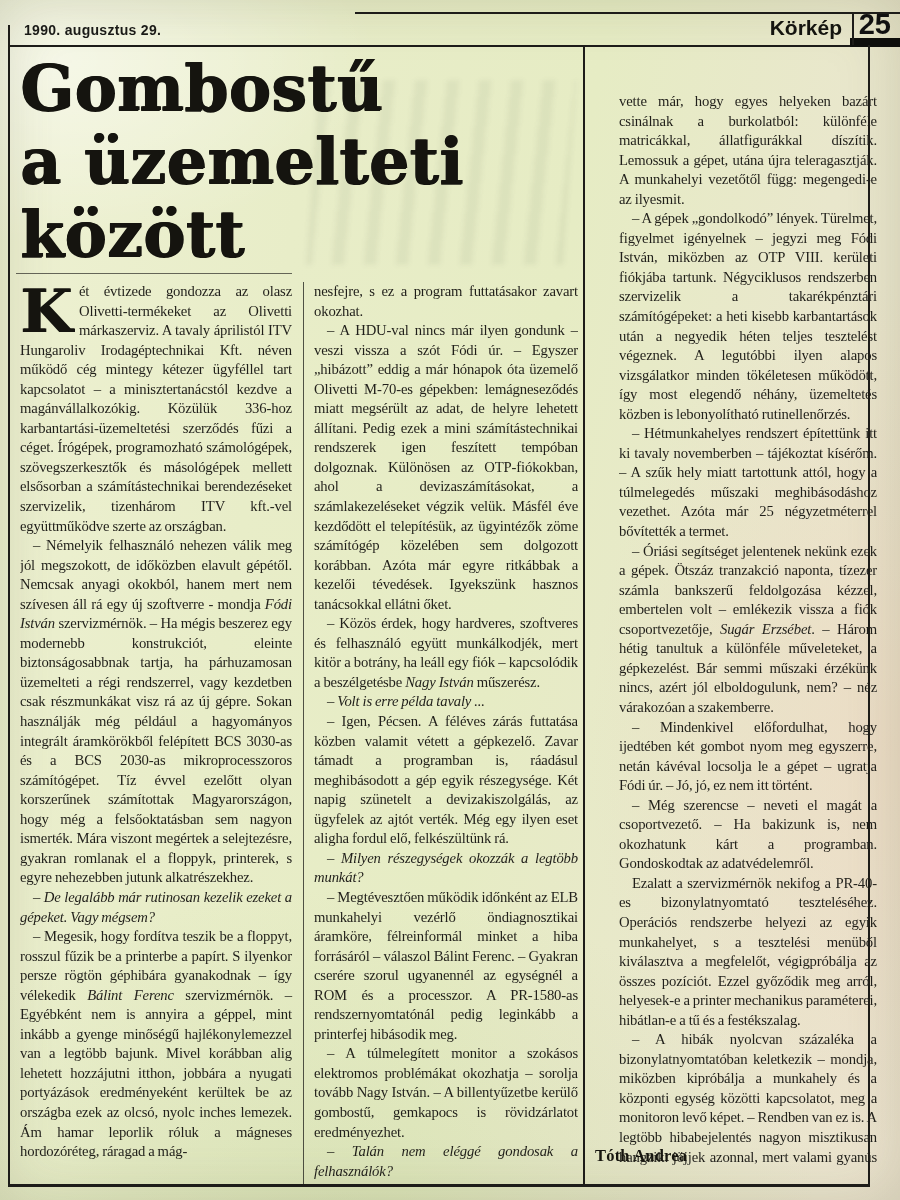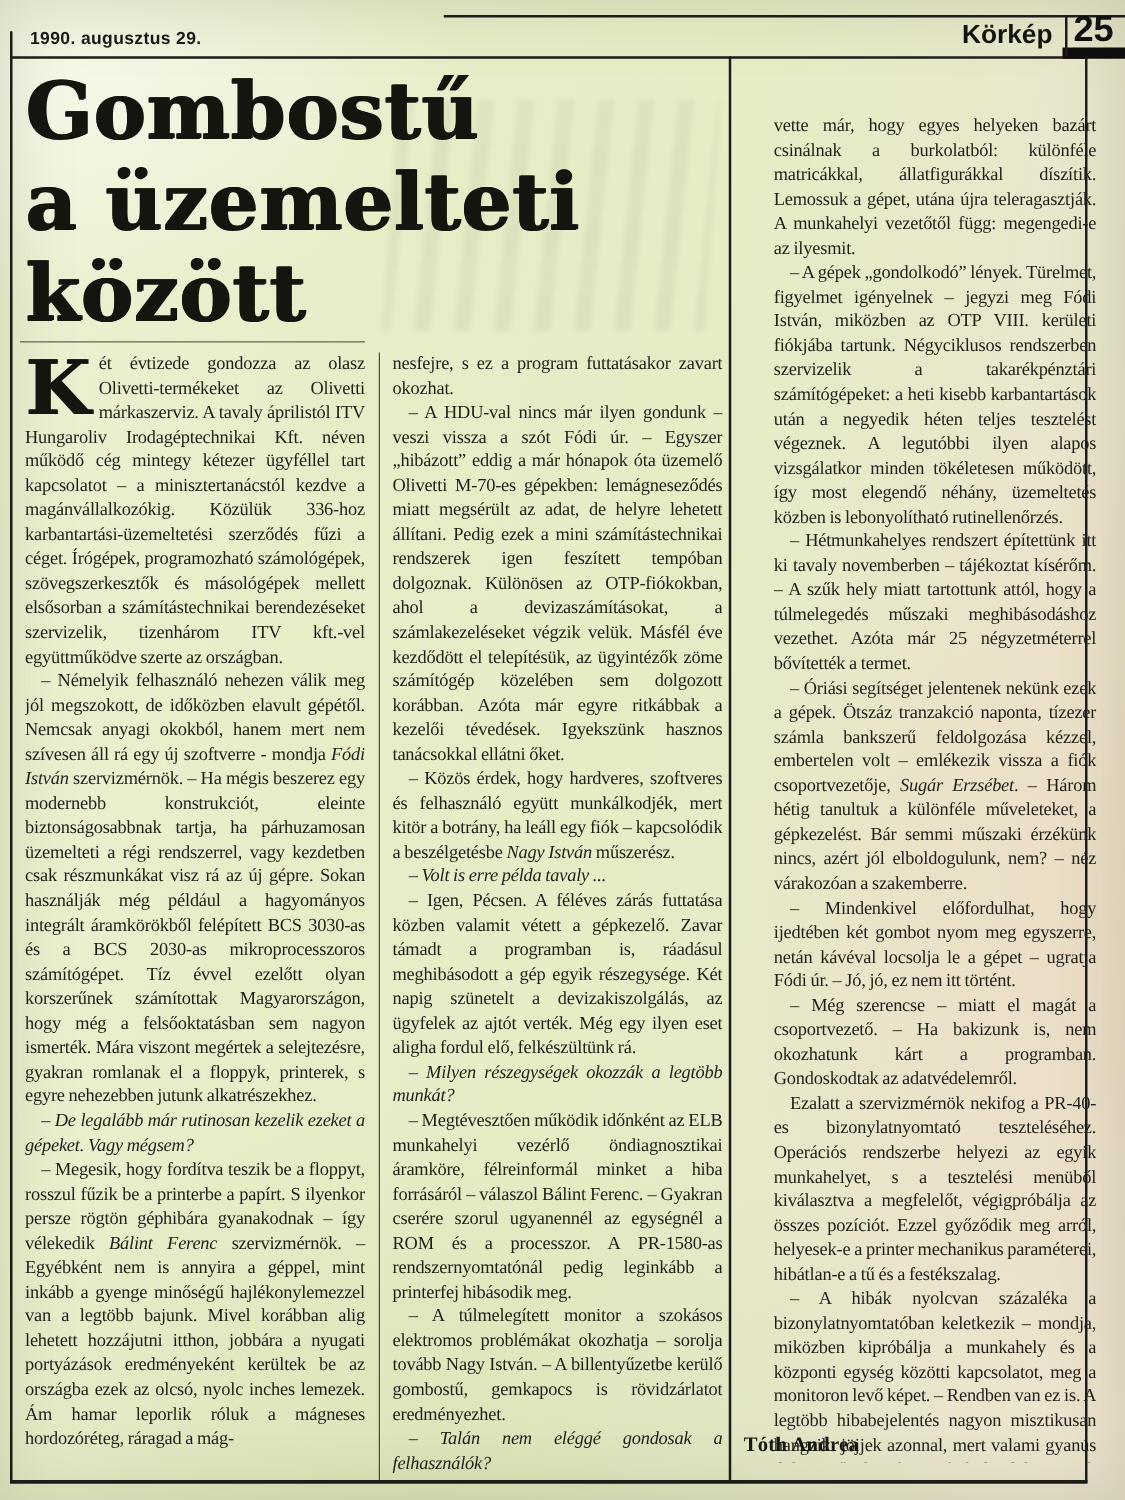--- a/index.html
+++ b/index.html
@@ -127,20 +127,20 @@
         <p class="italic indent"><span>– Talán nem eléggé gondosak a felhasználók?</span></p>
         <p class="indent"><span>– Embere válogatja. Bizonyára észre-</span></p>
       </div>
   </div>
   <div class="col3 bodytext">
       <p><span>vette már, hogy egyes helyeken bazárt csinálnak a burkolatból: különféle matricákkal, állatfigurákkal díszítik. Lemossuk a gépet, utána újra teleragasztják. A munkahelyi vezetőtől függ: megengedi-e az ilyesmit.</span></p>
       <p class="indent"><span>– A gépek „gondolkodó” lények. Türelmet, figyelmet igényelnek – jegyzi meg Fódi István, miközben az OTP VIII. kerületi fiókjába tartunk. Négyciklusos rendszerben szervizelik a takarékpénztári számítógépeket: a heti kisebb karbantartások után a negyedik héten teljes tesztelést végeznek. A legutóbbi ilyen alapos vizsgálatkor minden tökéletesen működött, így most elegendő néhány, üzemeltetés közben is lebonyolítható rutinellenőrzés.</span></p>
       <p class="indent"><span>– Hétmunkahelyes rendszert építettünk itt ki tavaly novemberben – tájékoztat kísérőm. – A szűk hely miatt tartottunk attól, hogy a túlmelegedés műszaki meghibásodáshoz vezethet. Azóta már 25 négyzetméterrel bővítették a termet.</span></p>
       <p class="indent"><span>– Óriási segítséget jelentenek nekünk ezek a gépek. Ötszáz tranzakció naponta, tízezer számla bankszerű feldolgozása kézzel, embertelen volt – emlékezik vissza a fiók csoportvezetője, </span><span class="iname">Sugár Erzsébet</span><span>. – Három hétig tanultuk a különféle műveleteket, a gépkezelést. Bár semmi műszaki érzékünk nincs, azért jól elboldogulunk, nem? – néz várakozóan a szakemberre.</span></p>
       <p class="indent"><span>– Mindenkivel előfordulhat, hogy ijedtében két gombot nyom meg egyszerre, netán kávéval locsolja le a gépet – ugratja Fódi úr. – Jó, jó, ez nem itt történt.</span></p>
-      <p class="indent"><span>– Még szerencse – miatt el magát a csoportvezető. – Ha bakizunk is, nem okozhatunk kárt a programban. Gondoskodtak az adatvédelemről.</span></p>
+      <p class="indent"><span>– Még szerencse – neveti el magát a csoportvezető. – Ha bakizunk is, nem okozhatunk kárt a programban. Gondoskodtak az adatvédelemről.</span></p>
       <p class="indent"><span>Ezalatt a szervizmérnök nekifog a PR-40-es bizonylatnyomtató teszteléséhez. Operációs rendszerbe helyezi az egyik munkahelyet, s a tesztelési menüből kiválasztva a megfelelőt, végigpróbálja az összes pozíciót. Ezzel győződik meg arról, helyesek-e a printer mechanikus paraméterei, hibátlan-e a tű és a festékszalag.</span></p>
       <p class="indent"><span>– A hibák nyolcvan százaléka a bizonylatnyomtatóban keletkezik – mondja, miközben kipróbálja a munkahely és a központi egység közötti kapcsolatot, meg a monitoron levő képet. – Rendben van ez is. A legtöbb hibabejelentés nagyon misztikusan hangzik: jöjjek azonnal, mert valami gyanús dolgot művel a gép. Aztán kiderül, hogy csak egészen apró rendellenesség történt.</span></p>
     </div>
 
   <div class="byline">Tóth Andrea</div>
 
 </div>
 
 </body></html>

